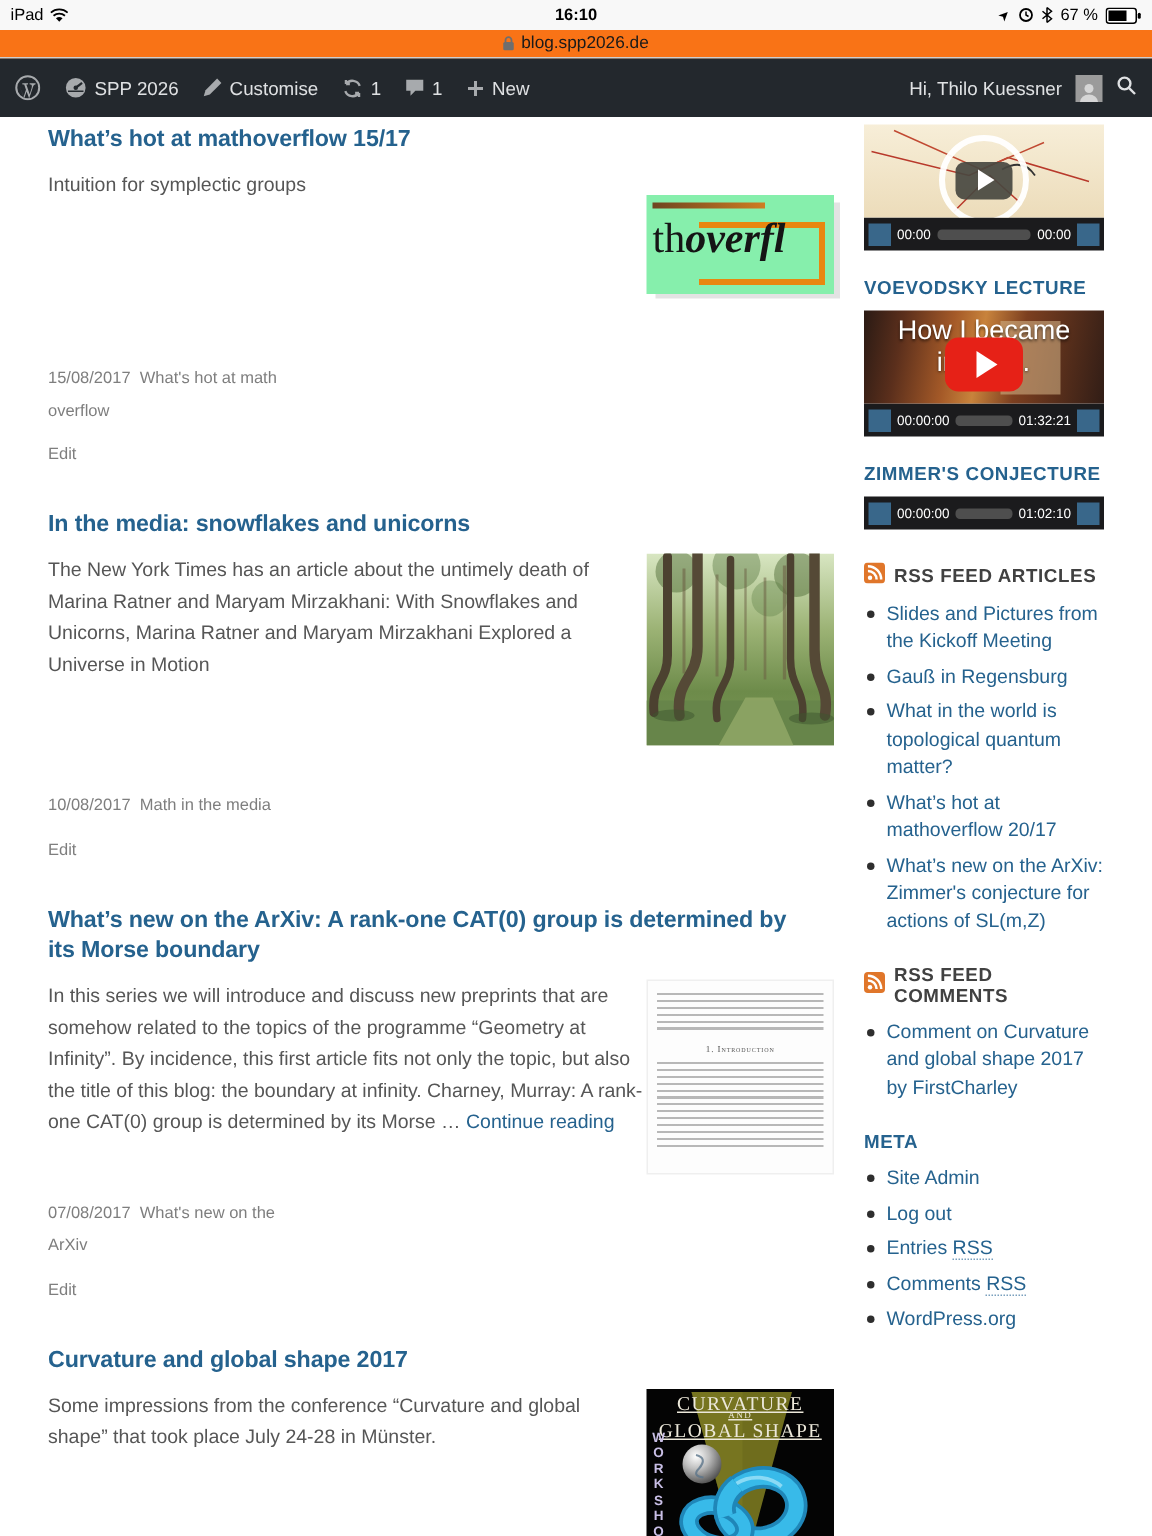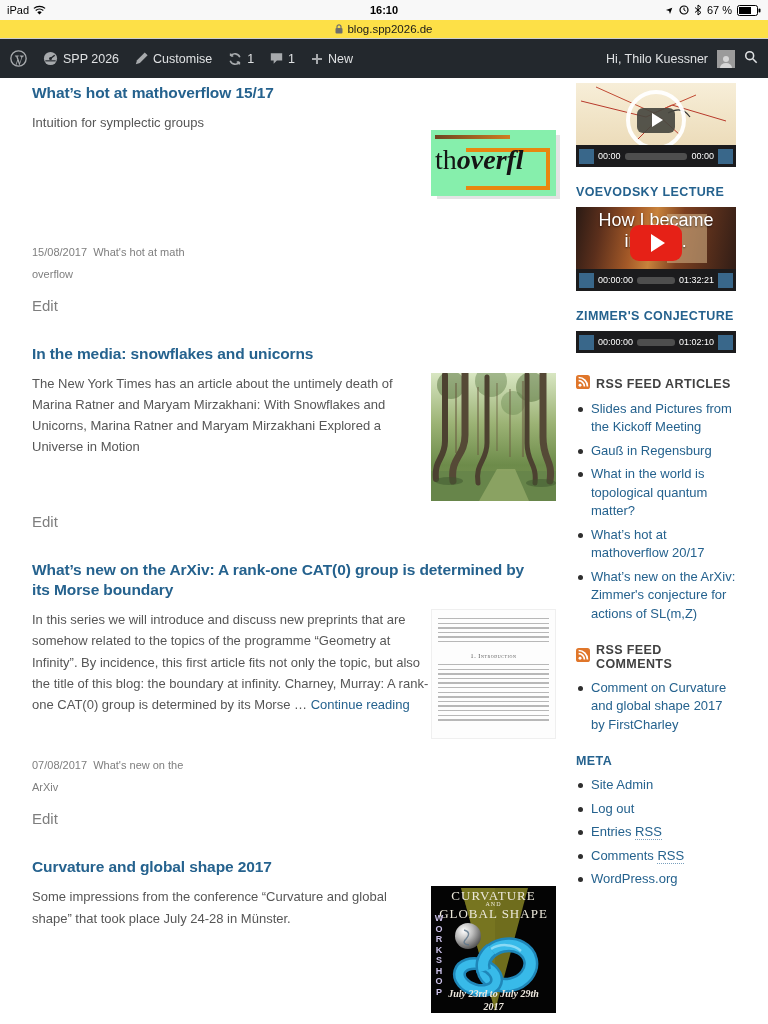--- a/index.html
+++ b/index.html
@@ -6,21 +6,21 @@
   body{width:768px;height:1024px;background:#fff;overflow:hidden;
        font-family:"Liberation Sans","DejaVu Sans",sans-serif;-webkit-font-smoothing:antialiased;}
   a{text-decoration:none;}
 
   
   .status-bar{height:20px;background:#f8f8f8;display:flex;align-items:center;padding:0 7px;font-size:11px;color:#000;position:relative;}
   .sb-left{display:flex;align-items:center;gap:4px;}
   .sb-time{position:absolute;left:0;right:0;text-align:center;font-weight:bold;font-size:11px;}
   .sb-right{margin-left:auto;display:flex;align-items:center;gap:5px;z-index:2;}
   .sb-icon svg{display:block;}
-  .url-bar{height:18px;background:#fde047;border-bottom:1px solid #cfcfcf;display:flex;align-items:center;justify-content:center;gap:4px;font-size:11.5px;color:#1a1a1a;}
+  .url-bar{height:18px;background:#f97316;border-bottom:1px solid #cfcfcf;display:flex;align-items:center;justify-content:center;gap:4px;font-size:11.5px;color:#1a1a1a;}
 
   
   .admin-bar{height:39px;background:#23282d;color:#dfe1e3;display:flex;align-items:center;padding:0 10px;font-size:12.5px;gap:16px;}
   .ab-item{display:flex;align-items:center;gap:5px;color:#dfe1e3;cursor:pointer;}
   .ab-item svg{display:block;}
   .ab-right{margin-left:auto;display:flex;align-items:center;gap:9px;}
   .avatar{width:18px;height:18px;background:#9b9b9b;display:flex;align-items:flex-end;justify-content:center;overflow:hidden;}
 
   
   .page{display:flex;padding:5px 32px 0 32px;}
@@ -30,21 +30,21 @@
   
   .post{margin-bottom:29px;}
   .post-title{font-size:15.5px;font-weight:bold;line-height:1.3;letter-spacing:-.1px;margin:0 0 9px;max-width:508px;}
   .post-title a{color:#25628e;}
   .post-row{display:flex;}
   .post-excerpt{width:398px;font-size:13px;line-height:1.62;color:#565656;}
   .continue{color:#25628e;}
   .post-img{width:125px;margin-left:auto;flex:none;cursor:pointer;}
   .post-meta{font-size:11px;color:#7e7e7e;width:162px;line-height:1.95;}
   .post-meta a{color:#7e7e7e;}
-  .edit-link{display:inline-block;margin-top:12px;font-size:15px;color:#7e7e7e;}
+  .edit-link{display:inline-block;margin-top:12px;font-size:11px;color:#7e7e7e;}
   .post:nth-child(1) .post-img{margin-top:18px;}
   .post:nth-child(1) .post-meta{margin-top:46px;}
   .post:nth-child(2) .post-meta{margin-top:30px;}
   .post:nth-child(3) .post-meta{margin-top:16px;}
   .post:nth-child(4) .post-meta{margin-top:27px;}
 
   
   .img-mo{height:66px;background:#86efac;position:relative;box-shadow:5px 4px 0 -1px #e3e3e3;overflow:hidden;}
   .mo-topbar{position:absolute;top:5px;left:4px;width:60%;height:4px;background:linear-gradient(90deg,#6e4520,#cf7d22);}
   .mo-bracket{position:absolute;left:28%;right:5%;top:27%;bottom:9%;border:4px solid #e8870f;border-left:none;}
@@ -52,21 +52,21 @@
   .mo-text b{font-style:italic;}
   .img-forest{height:128px;}
   .img-forest svg{display:block;}
   .img-paper{height:130px;background:#fdfdfd;border:1px solid #efefef;box-sizing:border-box;padding:6px 6px 0;}
   .paper-lines{background:repeating-linear-gradient(to bottom,#9a9a9a 0 1.4px,transparent 1.4px 4.6px);opacity:.7;}
   .pl-a{height:27px;margin-top:2px;}
   .pl-b{height:58px;}
   .paper-head{font-family:"Liberation Serif","DejaVu Serif",serif;font-variant:small-caps;font-size:6px;letter-spacing:.6px;color:#555;text-align:center;margin:8px 0 5px;}
   .img-poster{height:127px;background:#040404;position:relative;overflow:hidden;}
   .img-poster svg{position:absolute;inset:0;display:block;}
-  .poster-t{position:absolute;left:0;right:0;text-align:center;color:#ece8da;font-family:"Liberation Serif","DejaVu Serif",serif;font-variant:small-caps;}
+  .poster-t{position:absolute;left:0;right:0;text-align:center;color:#ece8da;font-family:"Liberation Serif","DejaVu Serif",serif;font-variant:small-caps;text-decoration:underline;}
   .poster-l1{top:2px;font-size:13px;letter-spacing:1px;}
   .poster-l2{top:15px;font-size:6px;letter-spacing:1px;}
   .poster-l3{top:20px;font-size:13px;letter-spacing:1px;}
   .poster-vert{position:absolute;left:3px;top:27px;width:10px;font-size:9px;line-height:10.5px;font-weight:bold;color:#c9bfe6;word-break:break-all;text-align:center;}
   .poster-dates{position:absolute;left:0;right:0;bottom:14px;text-align:center;color:#efe9df;font-family:"Liberation Serif","DejaVu Serif",serif;font-style:italic;font-weight:bold;font-size:10px;}
   .poster-year{position:absolute;left:0;right:0;bottom:1px;text-align:center;color:#efe9df;font-family:"Liberation Serif","DejaVu Serif",serif;font-style:italic;font-weight:bold;font-size:10px;}
 
   
   .vid{margin-bottom:18px;}
   .vid-thumb{position:relative;height:62px;overflow:hidden;}
@@ -266,20 +266,24 @@
               <path d="M14 2 L14 68 C14 86 3 86 5 106" stroke="#4c4130" stroke-width="6" fill="none" stroke-linecap="round"></path>
               <path d="M34 0 L34 62 C34 84 19 84 22 108" stroke="#554936" stroke-width="7" fill="none" stroke-linecap="round"></path>
               <path d="M56 4 L56 70 C56 88 44 90 47 110" stroke="#4c4130" stroke-width="5" fill="none" stroke-linecap="round"></path>
               <path d="M112 0 L112 64 C112 88 122 86 119 108" stroke="#554936" stroke-width="7" fill="none" stroke-linecap="round"></path>
               <path d="M96 2 L96 70 C96 90 106 90 104 110" stroke="#4c4130" stroke-width="5" fill="none" stroke-linecap="round"></path>
               <ellipse cx="18" cy="108" rx="14" ry="4" fill="#3e552e" opacity=".5"></ellipse>
               <ellipse cx="110" cy="110" rx="15" ry="4" fill="#3e552e" opacity=".5"></ellipse>
             </svg>
           </div>
         </div>
+      </div>
+      <div class="post-meta">
+        <a href="#">10/08/2017</a>&nbsp;
+        <a href="#">Math in the media</a>
       </div>
       <a href="#" class="edit-link">Edit</a>
     </article>
 
     <article class="post">
       <h2 class="post-title"><a href="#">What’s new on the ArXiv: A rank-one CAT(0) group is determined by its Morse boundary</a></h2>
       <div class="post-row">
         <div class="post-excerpt"><span>In this series we will introduce and discuss new preprints that are somehow related to the topics of the programme “Geometry at Infinity”. By incidence, this first article fits not only the topic, but also the title of this blog: the boundary at infinity. Charney, Murray: A rank-one CAT(0) group is determined by its Morse … </span><a href="#" class="continue">Continue reading</a></div>
         <div class="post-img">
           <div class="img-paper">

